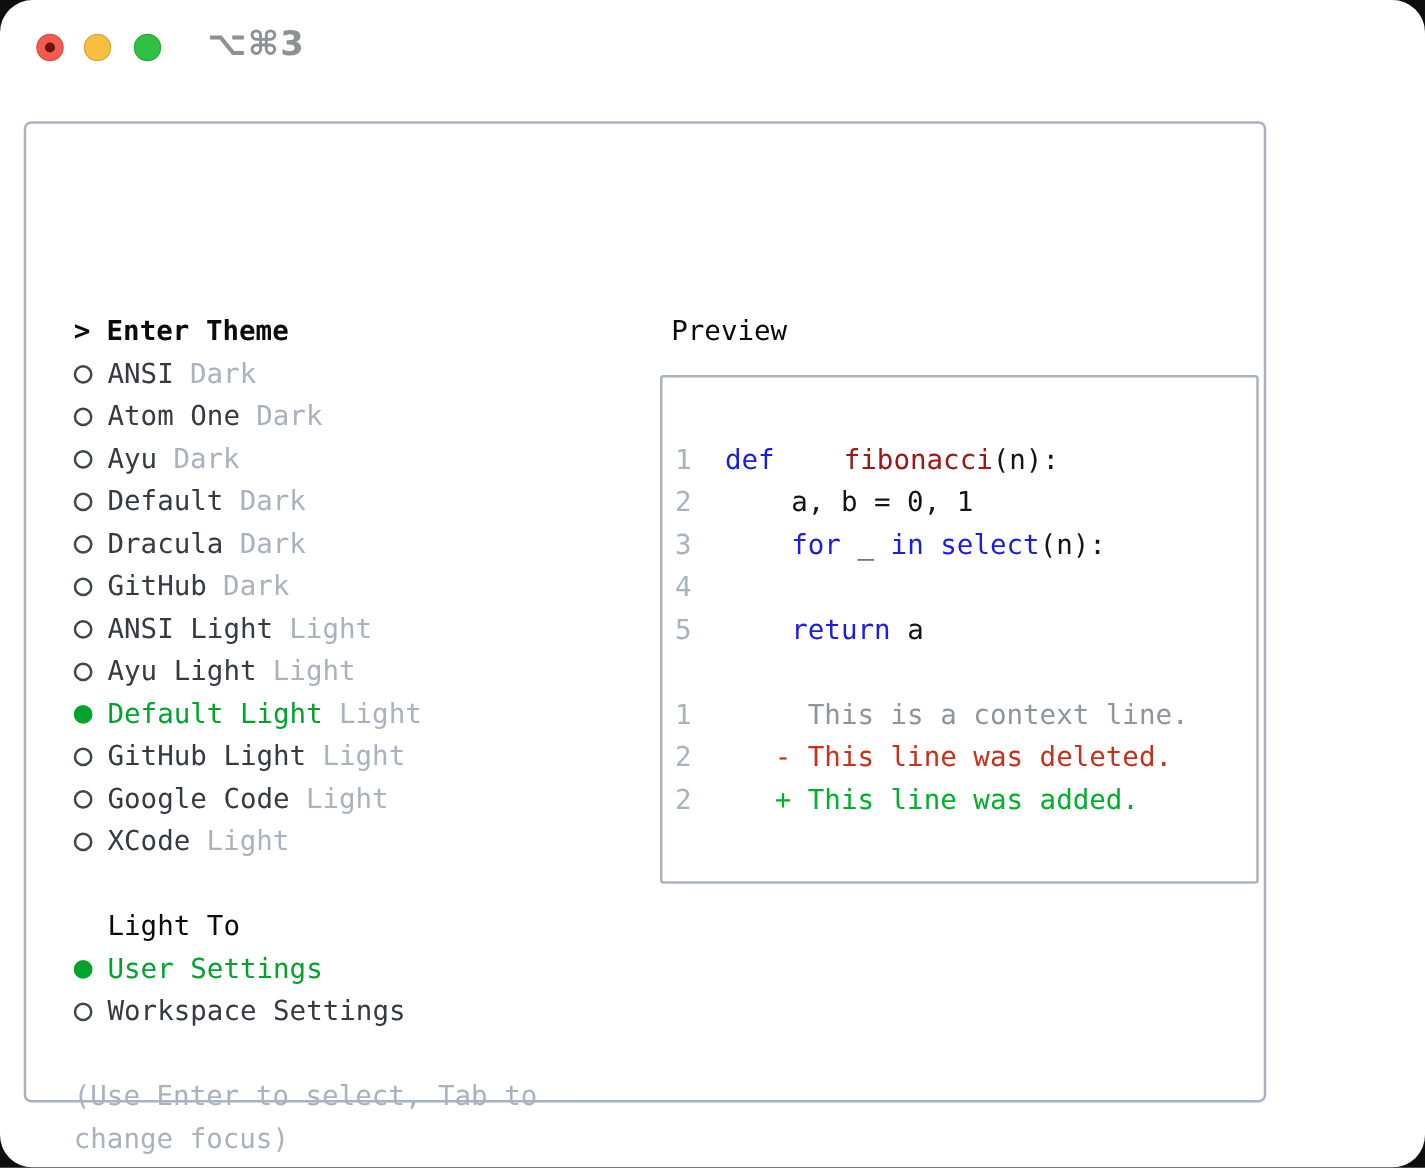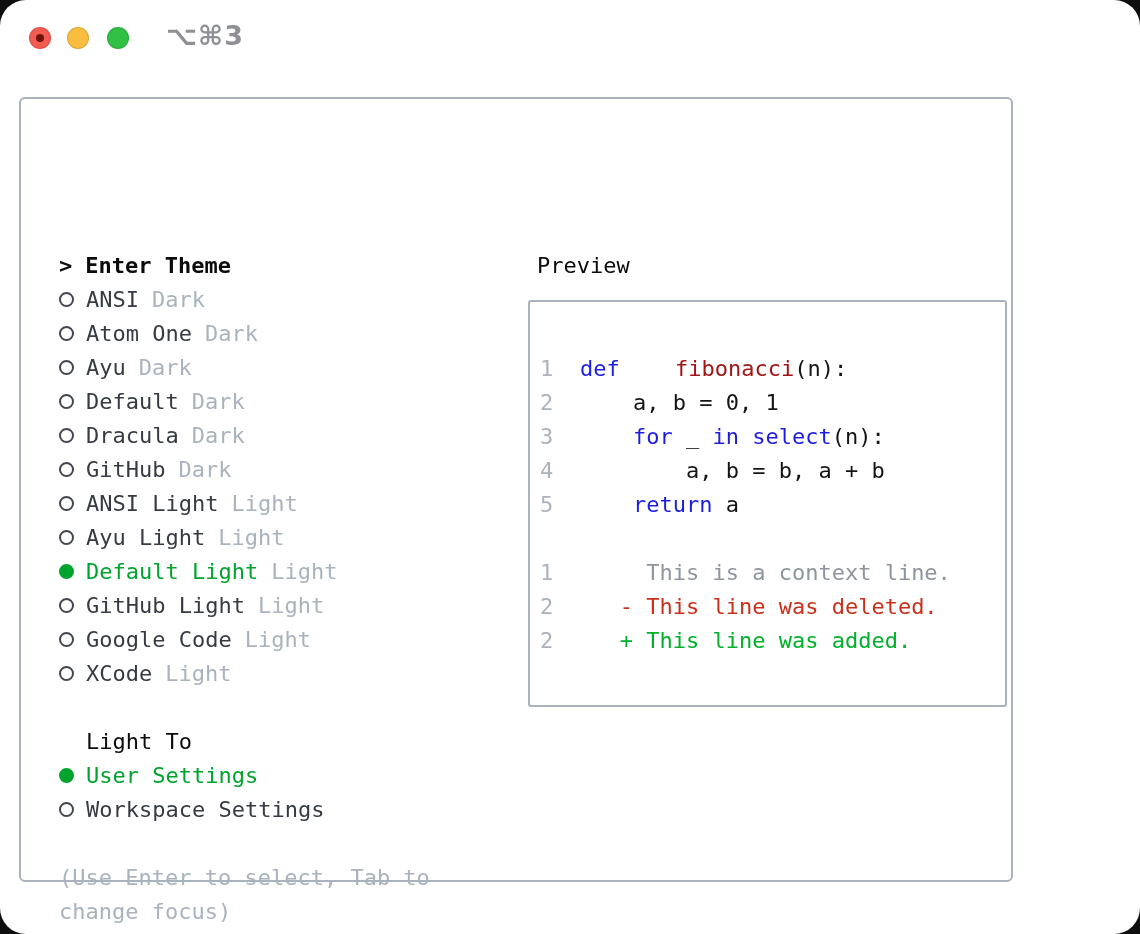--- a/index.html
+++ b/index.html
@@ -145,21 +145,21 @@
         <div class="pline">
           <span class="ln">1</span><span class="seg" data-tok="keyword">def </span><span class="seg" data-tok="function">fibonacci</span><span class="seg" data-tok="plain">(n):</span>
         </div>
         <div class="pline">
           <span class="ln">2</span><span class="seg" data-tok="plain">    a, b = 0, 1</span>
         </div>
         <div class="pline">
           <span class="ln">3</span><span class="seg" data-tok="plain">    </span><span class="seg" data-tok="keyword">for</span><span class="seg" data-tok="plain"> _ </span><span class="seg" data-tok="keyword">in</span><span class="seg" data-tok="plain"> </span><span class="seg" data-tok="keyword">select</span><span class="seg" data-tok="plain">(n):</span>
         </div>
         <div class="pline">
-          <span class="ln">4</span><span class="seg" data-tok="plain">        a, b = b, a + b</span>
+          <span class="ln">4</span>
         </div>
         <div class="pline">
           <span class="ln">5</span><span class="seg" data-tok="plain">    </span><span class="seg" data-tok="keyword">return</span><span class="seg" data-tok="plain"> a</span>
         </div>
         <div class="pline">
           <span class="ln"></span>
         </div>
         <div class="pline">
           <span class="ln">1</span><span class="seg" data-tok="context">     This is a context line.</span>
         </div>

